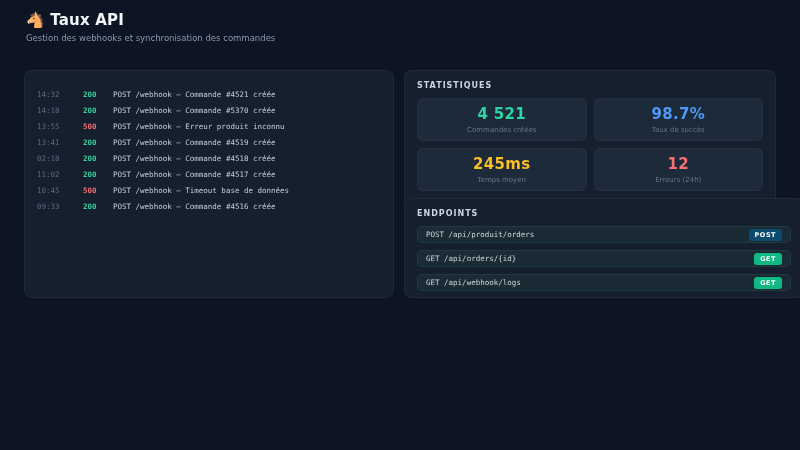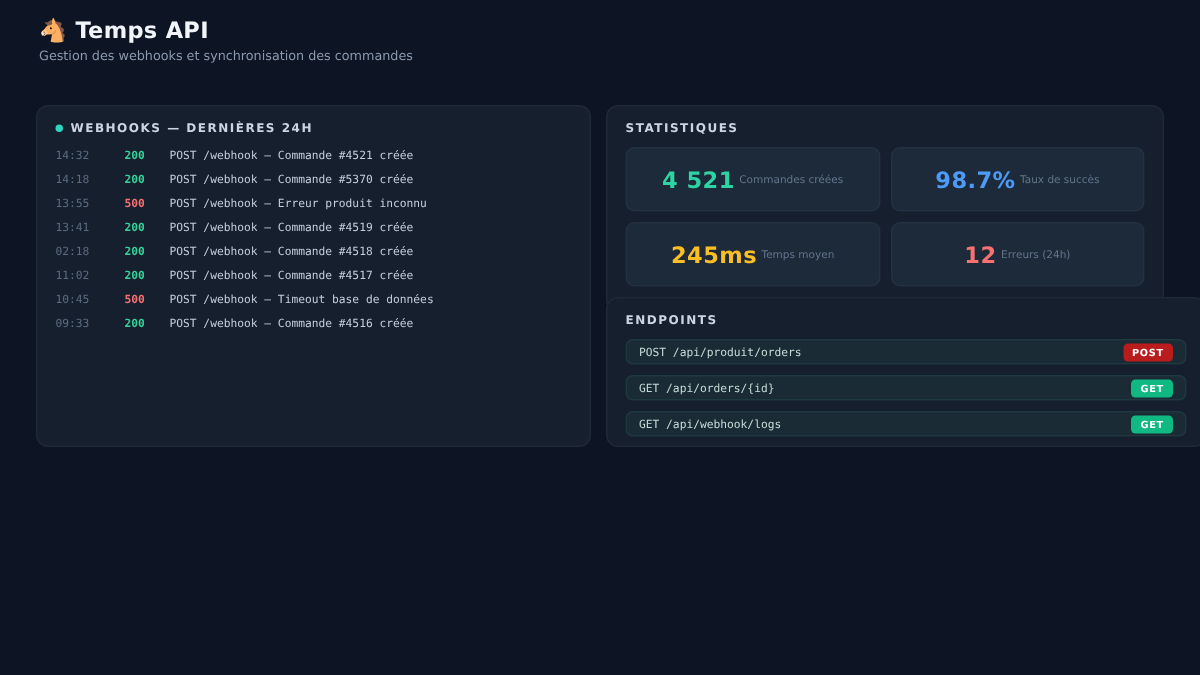--- a/index.html
+++ b/index.html
@@ -58,21 +58,21 @@
     margin-top: 8px;
     display: grid;
     grid-template-columns: 1fr 1fr;
     gap: 7px;
   }
   .stat-card {
     background: #1d2a3a;
     border: 1px solid rgba(148,163,184,0.06);
     border-radius: 6px;
     height: 43px;
-    display: flex; flex-direction: row;
+    display: flex; flex-direction: column;
     align-items: center; justify-content: center;
     gap: 3px;
   }
   .stat-value { font-size: 15px; font-weight: bold; letter-spacing: .3px; }
   .stat-label { font-size: 7px; color: #64748b; }
 
   
   .endpoint-list { margin-top: 8px; display: flex; flex-direction: column; gap: 7px; }
   .endpoint-row {
     background: rgba(94,234,212,0.06);
@@ -87,29 +87,25 @@
   .endpoint-badge {
     font-size: 6.5px; font-weight: bold; color: #ffffff;
     border-radius: 3px; padding: 2px 6px; letter-spacing: .5px;
     font-family: "DejaVu Sans", "Liberation Sans", sans-serif;
   }
 </style>
 </head>
 <body>
 
 <header class="app-header">
-  <div class="app-title">🐴 Temps API</div>
+  <div class="app-title">🐴 Taux API</div>
   <div class="app-subtitle">Gestion des webhooks et synchronisation des commandes</div>
 </header>
 
 <section class="panel panel-webhooks">
-  <div class="panel-title">
-    <span class="dot"></span>
-    <span>WEBHOOKS — DERNIÈRES 24H</span>
-  </div>
   <div class="log-list mono">
 
       <div class="log-row">
         <span class="log-time">14:32</span>
         <span class="log-code" style="color: rgb(52, 211, 153);">200</span>
         <span class="log-msg">POST /webhook — Commande #4521 créée</span>
       </div>
 
       <div class="log-row">
         <span class="log-time">14:18</span>
@@ -180,21 +176,21 @@
       </div>
     </div>
 </section>
 
 <section class="panel panel-endpoints">
   <div class="panel-title">ENDPOINTS</div>
   <div class="endpoint-list">
 
       <div class="endpoint-row">
         <span class="endpoint-label mono">POST /api/produit/orders</span>
-        <span class="endpoint-badge" style="background: #b91c1c;">POST</span>
+        <span class="endpoint-badge" style="background: #0c4a6e;">POST</span>
       </div>
 
       <div class="endpoint-row">
         <span class="endpoint-label mono">GET /api/orders/{id}</span>
         <span class="endpoint-badge" style="background: rgb(16, 185, 129);">GET</span>
       </div>
 
       <div class="endpoint-row">
         <span class="endpoint-label mono">GET /api/webhook/logs</span>
         <span class="endpoint-badge" style="background: rgb(16, 185, 129);">GET</span>

